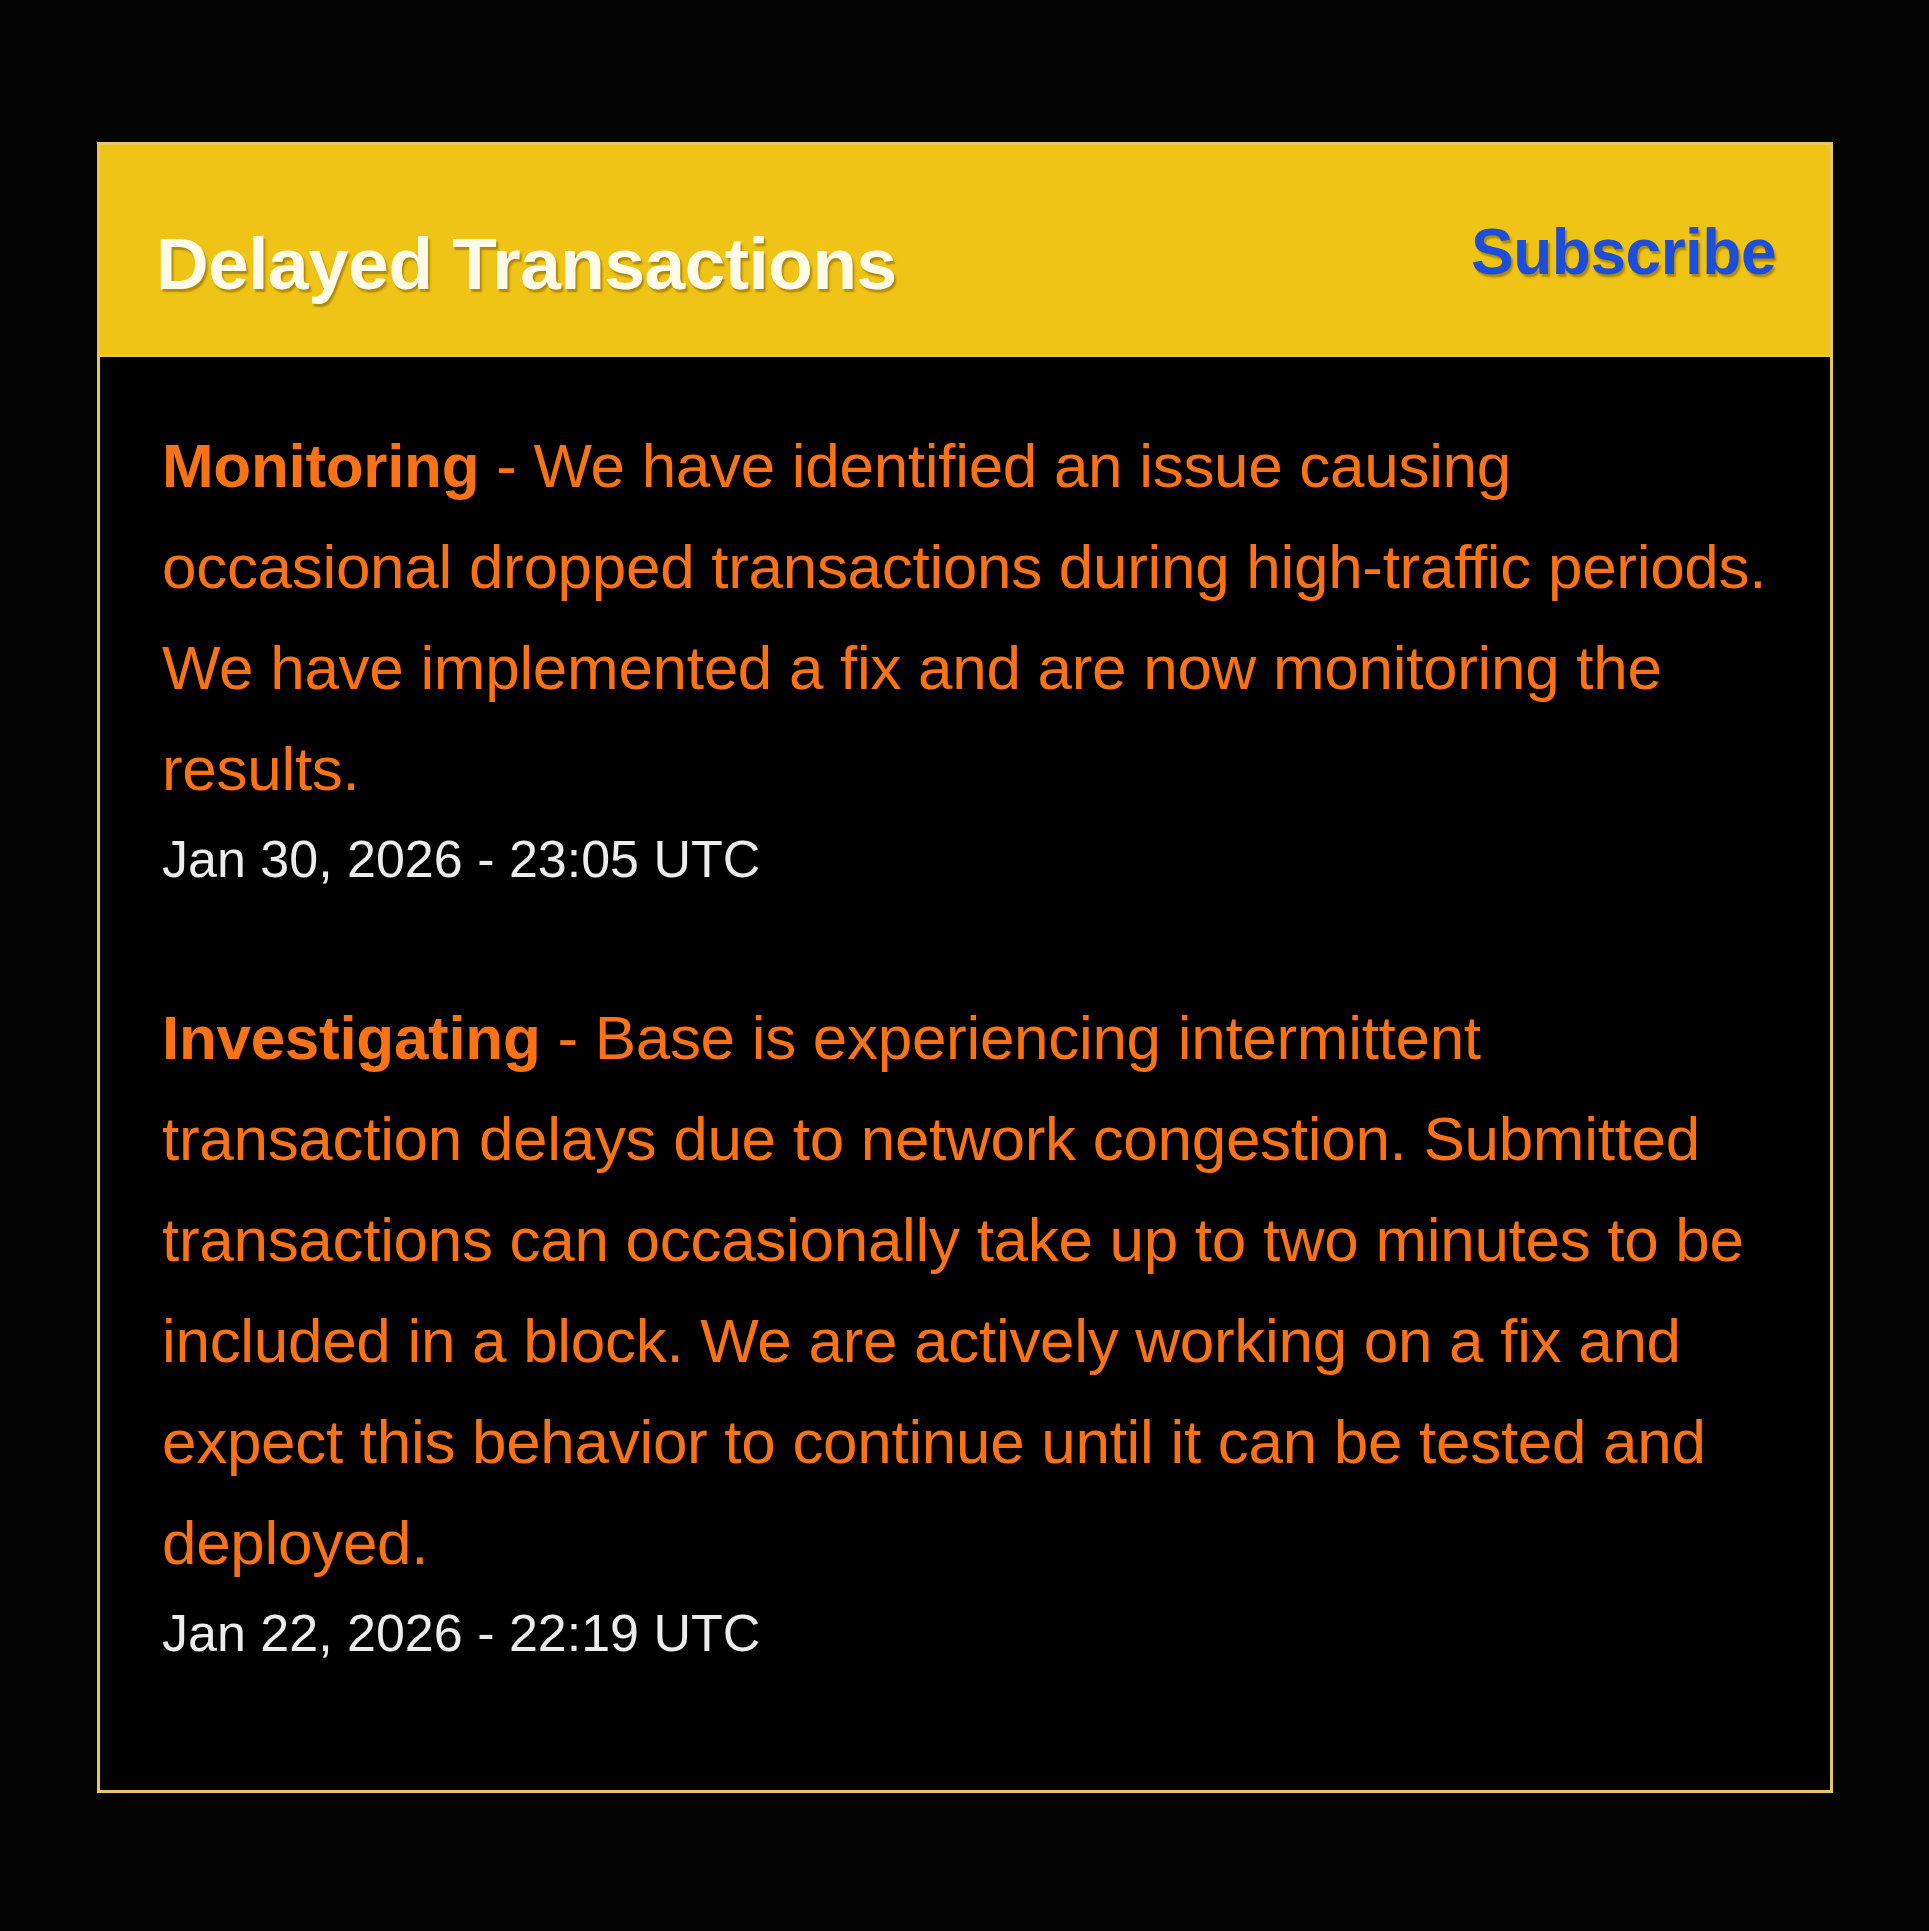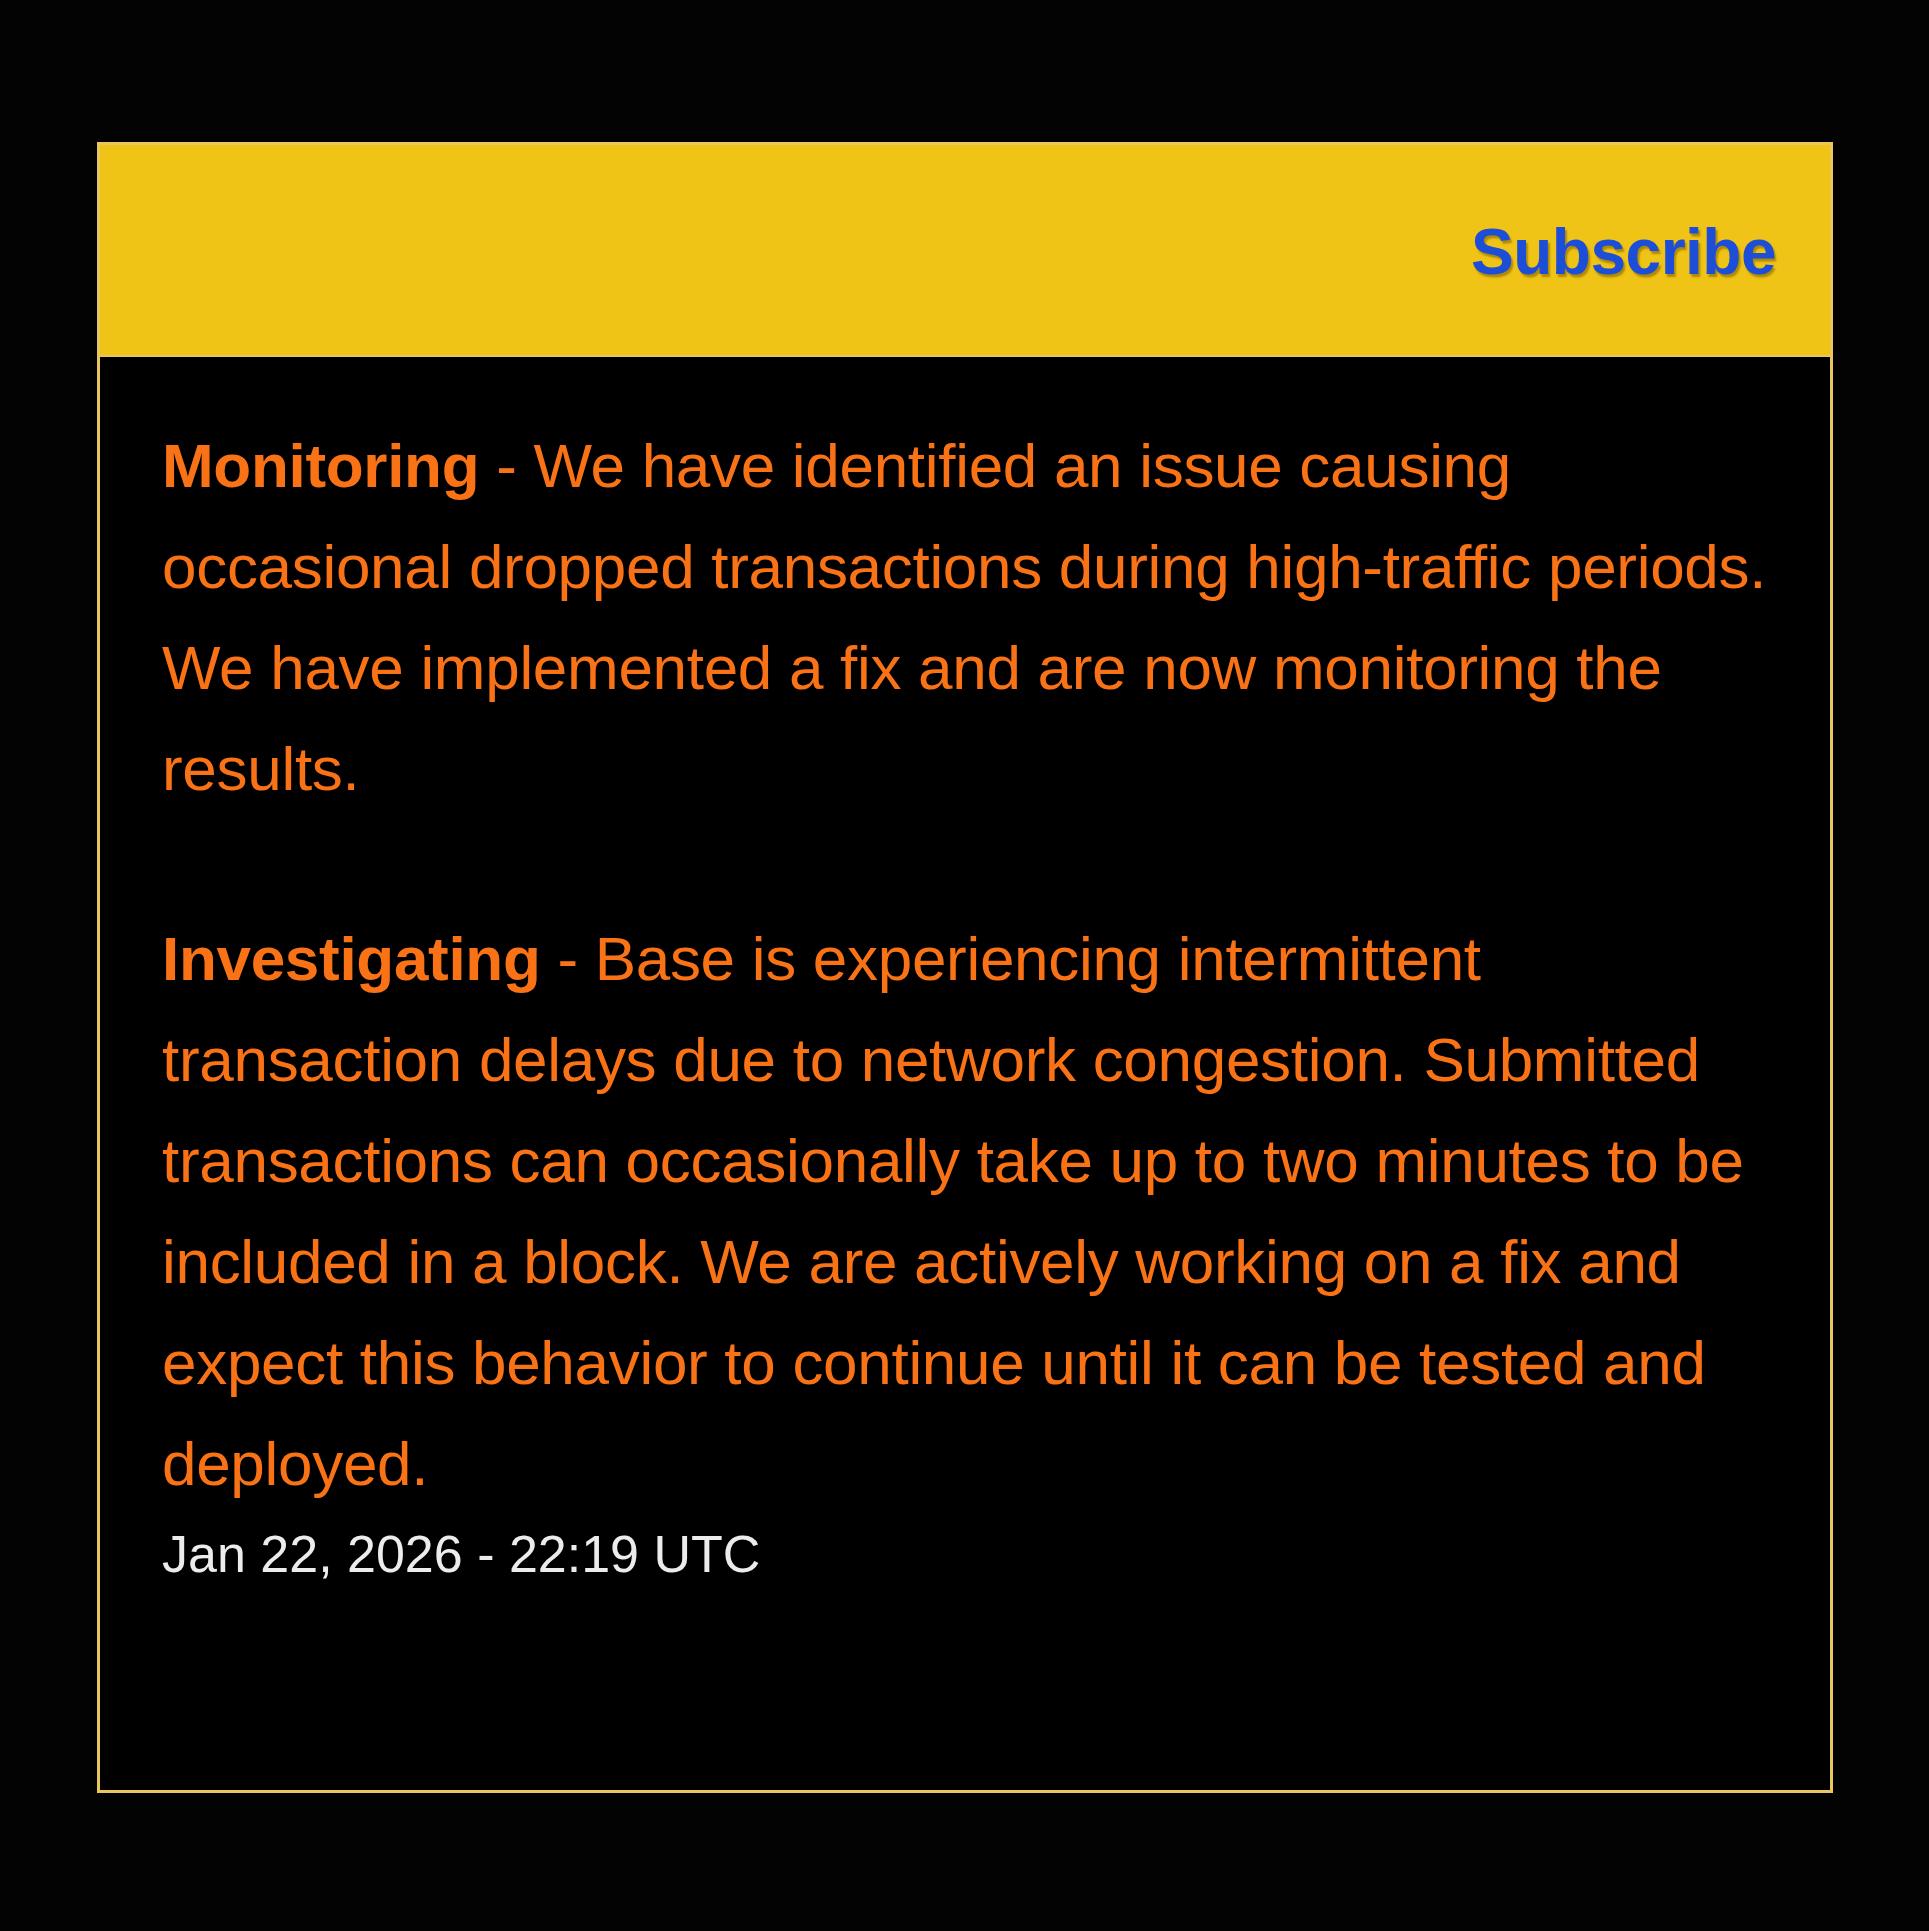--- a/index.html
+++ b/index.html
@@ -46,26 +46,28 @@
   .update-time {
     font-size: 52px; line-height: 77px; color: #ececec;
     margin-top: 1.9px;
   }
 </style>
 </head>
 <body>
 
 <div class="card">
   <div class="card-header">
+    <div class="card-title">Delayed Transactions</div>
     <div class="subscribe-button">Subscribe</div>
   </div>
 
   <div class="updates">
     <div class="update">
       <div class="update-body"><span class="update-status">Monitoring</span><span> - </span><span>We have identified an issue causing occasional dropped transactions during high-traffic periods. We have implemented a fix and are now monitoring the results.</span></div>
+      <div class="update-time">Jan 30, 2026 - 23:05 UTC</div>
     </div>
 
     <div class="update">
       <div class="update-body"><span class="update-status">Investigating</span><span> - </span><span>Base is experiencing intermittent transaction delays due to network congestion. Submitted transactions can occasionally take up to two minutes to be included in a block. We are actively working on a fix and expect this behavior to continue until it can be tested and deployed.</span></div>
       <div class="update-time">Jan 22, 2026 - 22:19 UTC</div>
     </div>
   </div>
 </div>
 
 

